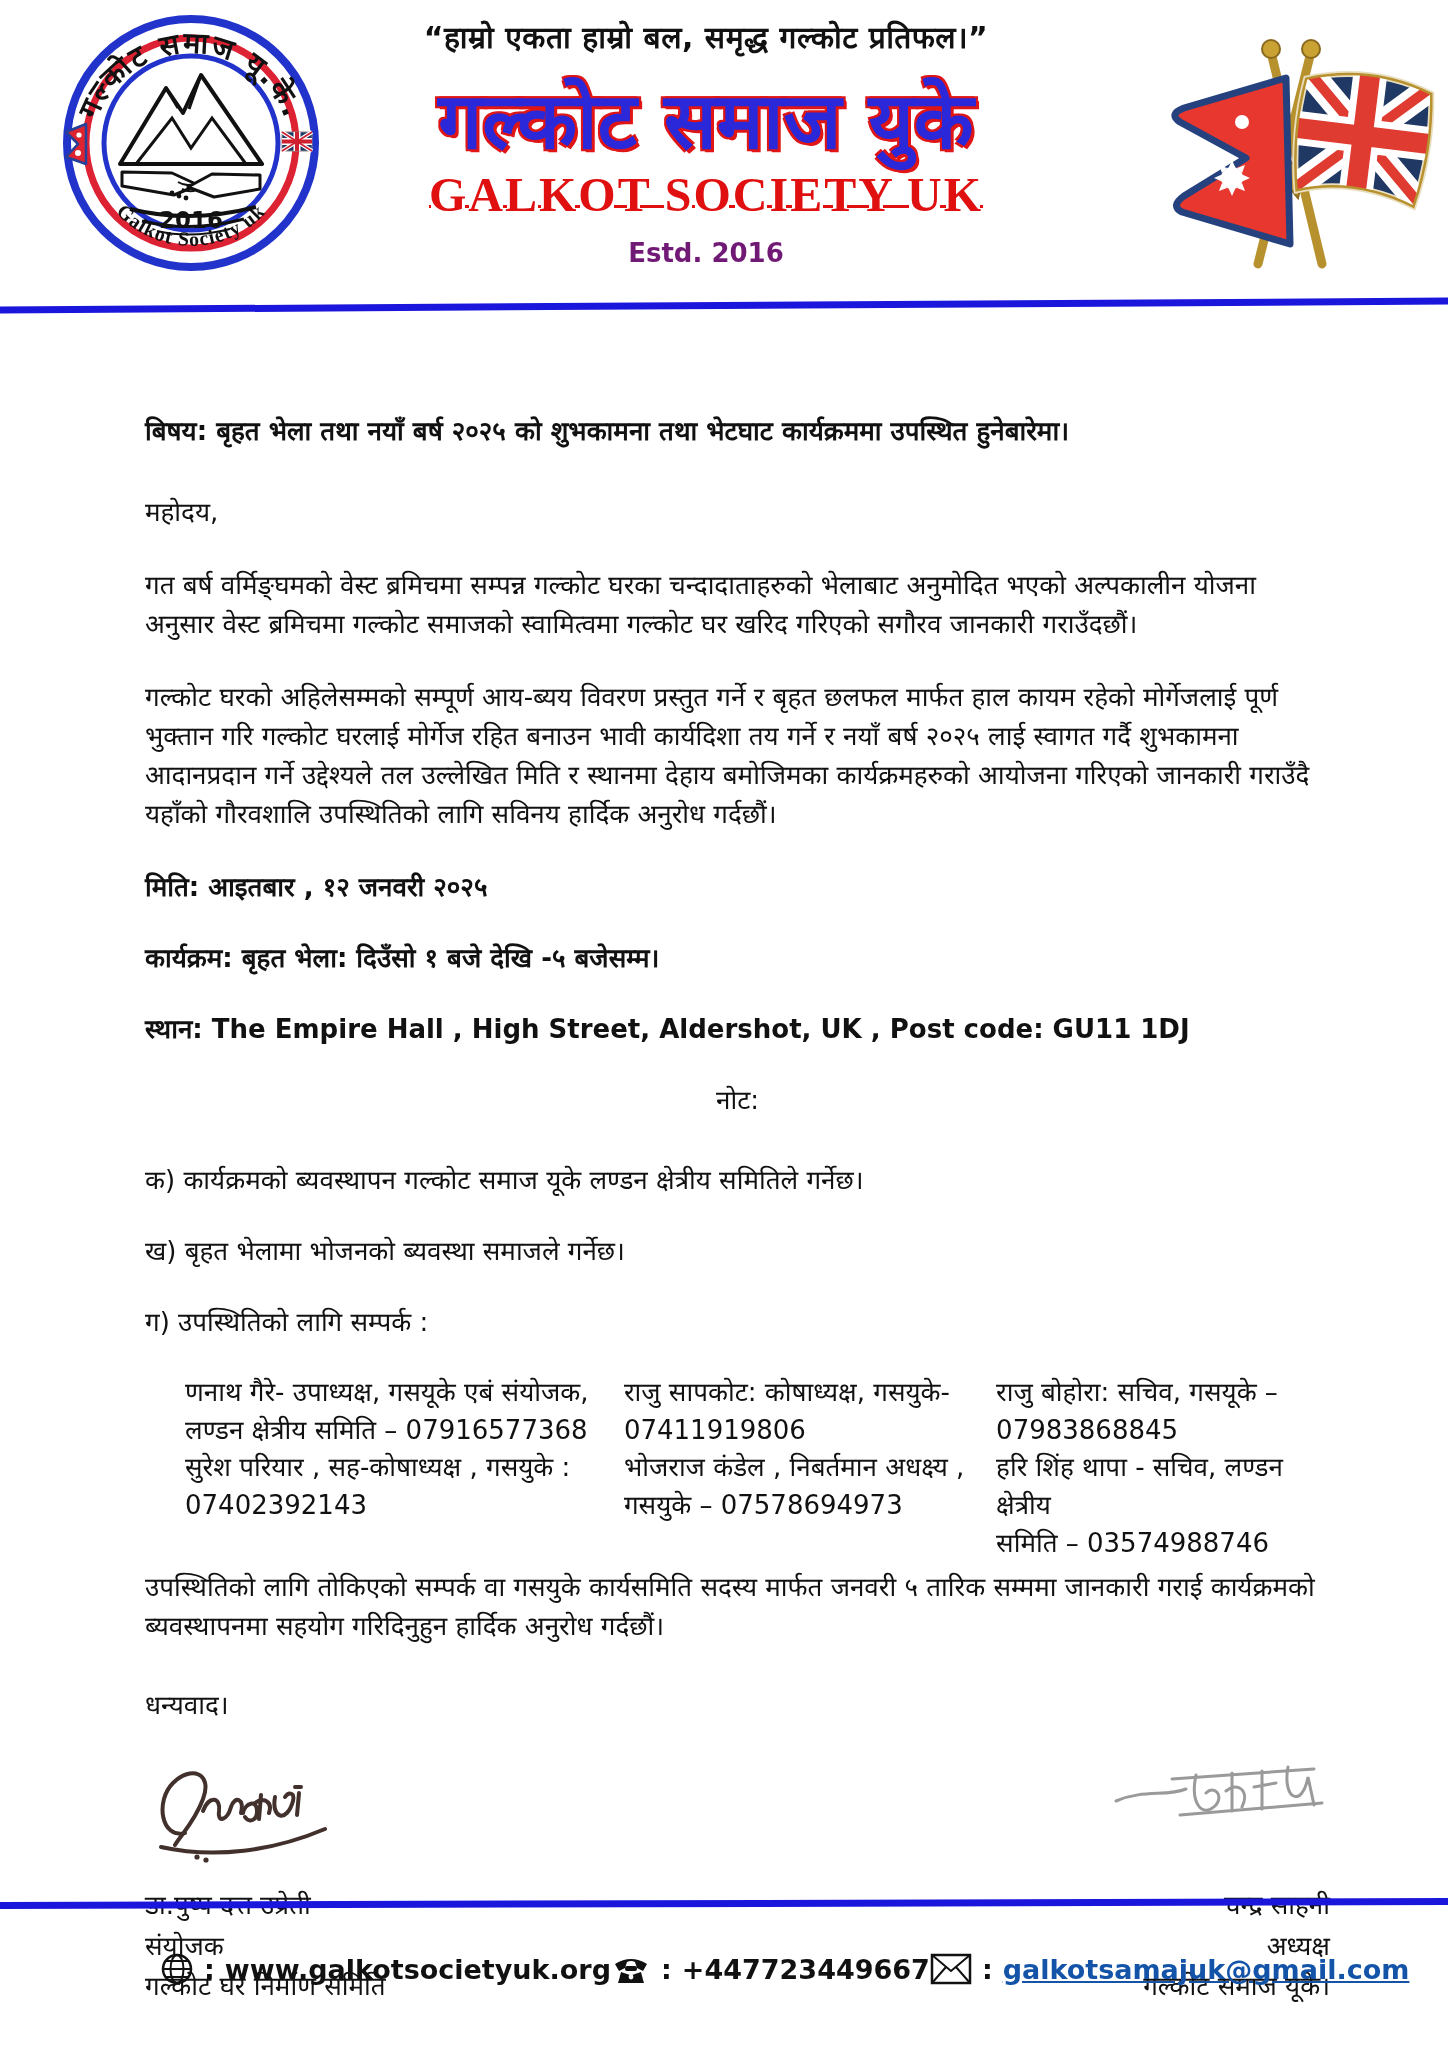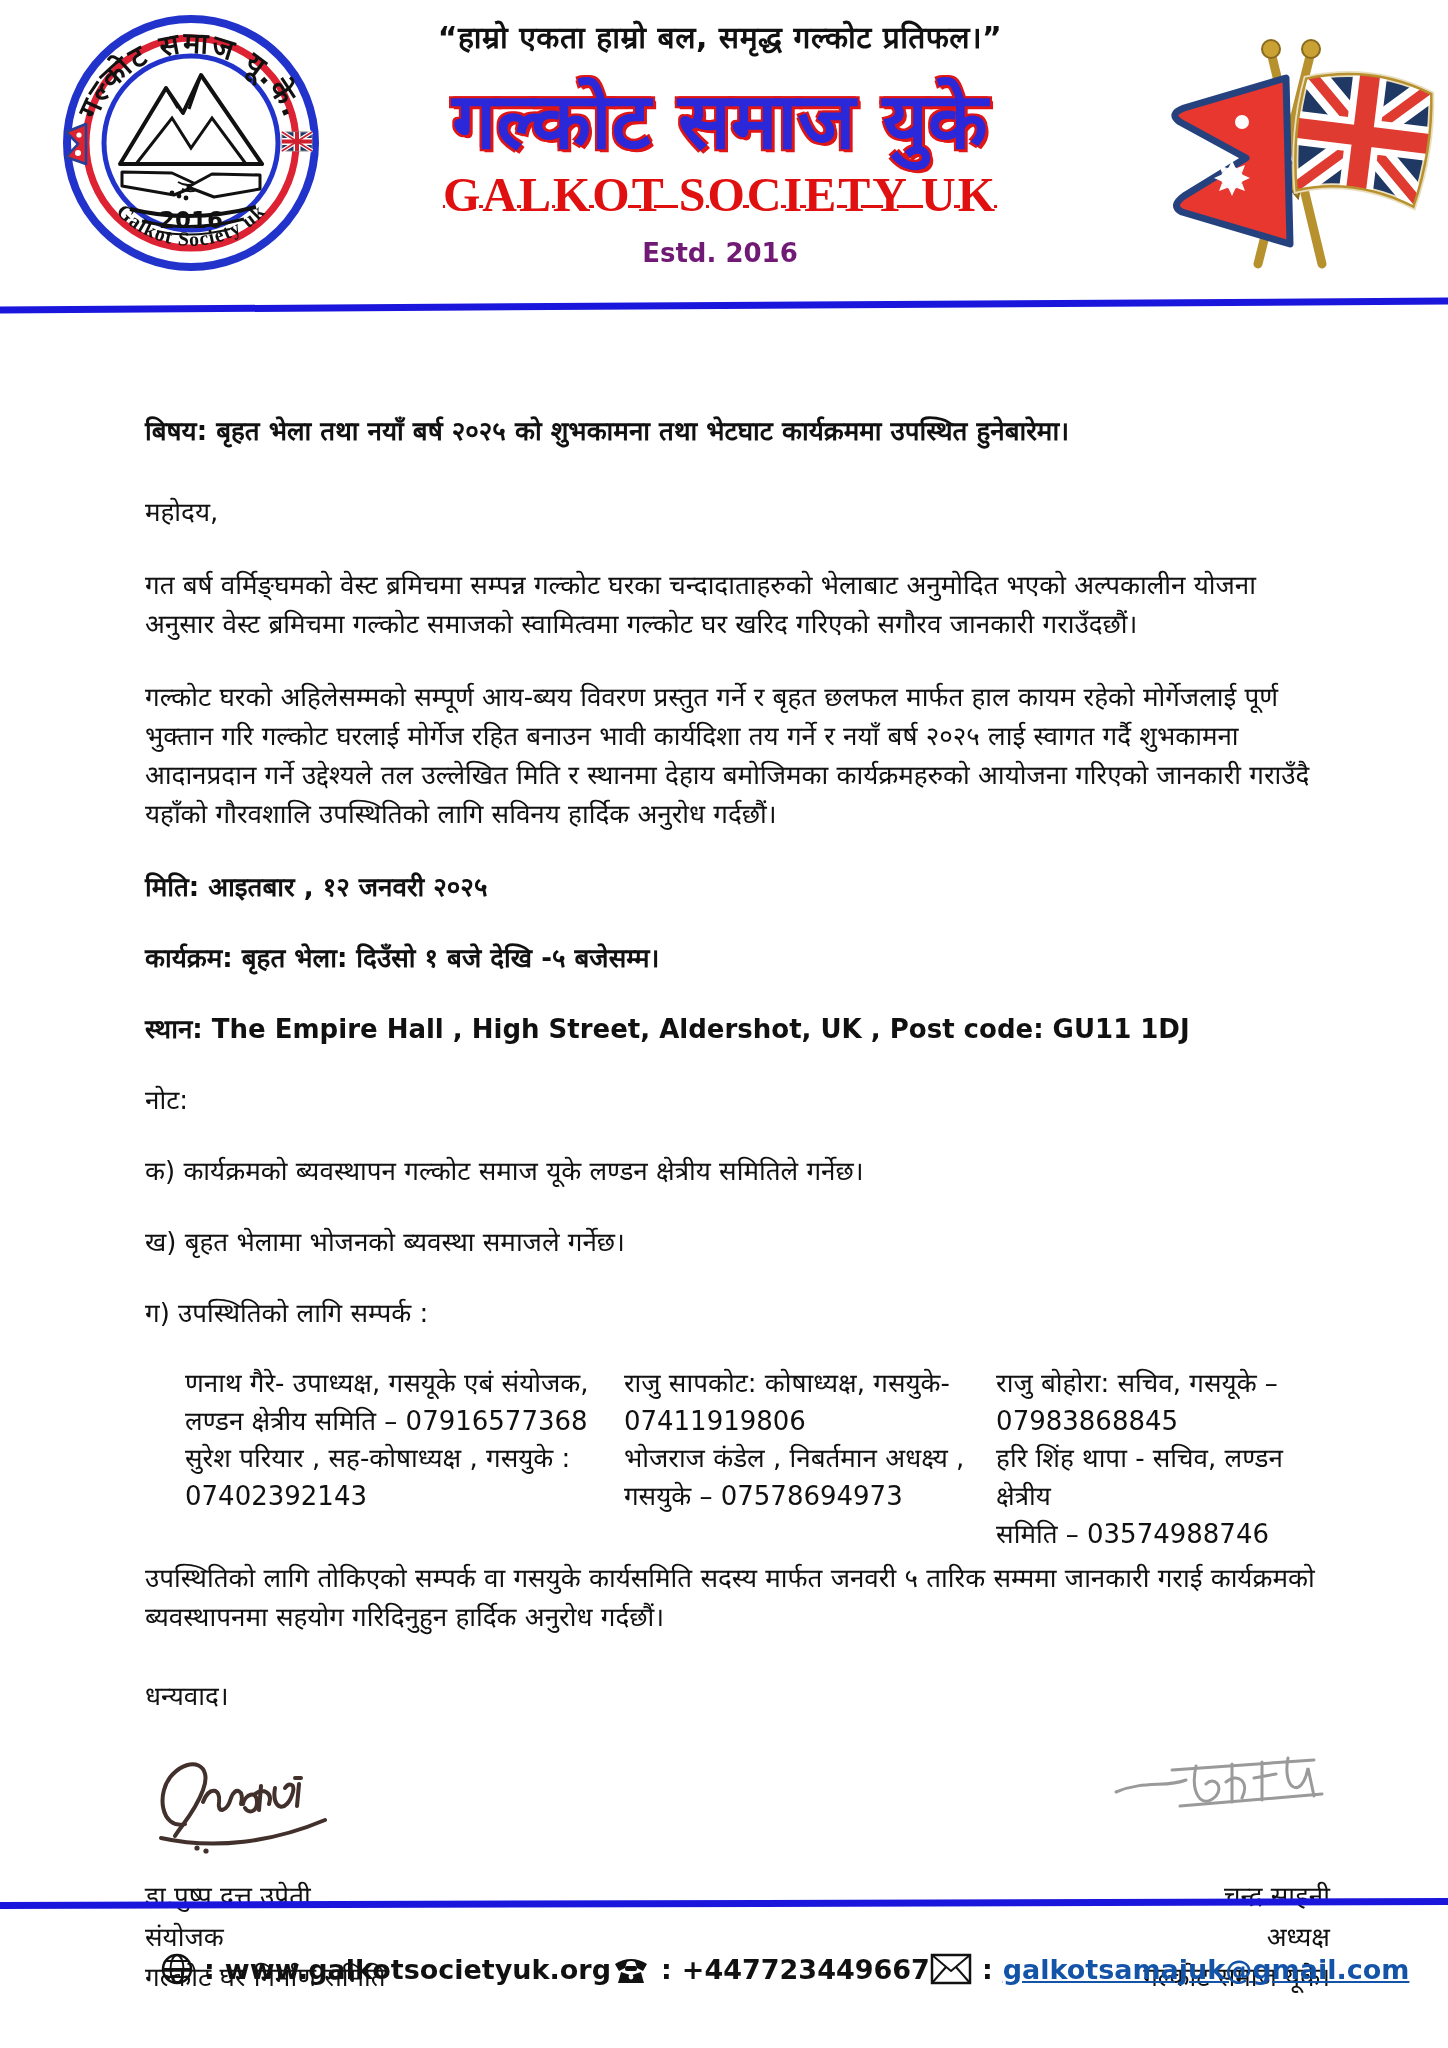--- a/index.html
+++ b/index.html
@@ -3,21 +3,21 @@
 <meta charset="utf-8">
 <style>
   * { margin:0; padding:0; box-sizing:border-box; }
   body { background:#888; font-family:"DejaVu Sans", sans-serif; }
   .page {
     position:relative; width:1448px; height:2048px; margin:0 auto;
     background:#ffffff; overflow:hidden; color:#111;
   }
   
   .logo-wrap { position:absolute; left:60px; top:12px; width:262px; height:262px; }
-  .head-center { position:absolute; left:300px; top:16px; width:840px; text-align:center; }
+  .head-center { position:absolute; left:286px; top:16px; width:840px; text-align:center; }
   .motto { font-size:30px; font-weight:bold; color:#111; letter-spacing:0.5px; }
   .title-nepali {
     margin-top:24px; font-size:78px; line-height:1.05; font-weight:bold; color:#2a28d8;
     text-shadow:2px 2px 0 #e01616, -2px -2px 0 #e01616, 2px -2px 0 #e01616,
                 -2px 2px 0 #e01616, 3px 3px 0 #e01616;
   }
   .title-english {
     margin-top:4px; font-family:"Liberation Serif", serif; font-size:48px;
     font-weight:bold; color:#e01010; letter-spacing:2px; text-decoration:underline;
     text-underline-offset:-6px; text-decoration-thickness:3px;
@@ -27,21 +27,21 @@
   .rule { position:absolute; left:-10px; width:1470px; height:7px; background:#1a16dc; }
   .rule-top { top:302px; transform:rotate(-0.35deg); }
   .rule-bottom { top:1900px; transform:rotate(-0.15deg); }
 
   
   .letter { position:absolute; left:145px; top:412px; width:1185px; font-size:26px; line-height:1.5; }
   .subject { font-weight:bold; margin-bottom:42px; }
   .salutation { margin-bottom:34px; }
   .para { margin-bottom:34px; }
   .bold-line { font-weight:bold; margin-bottom:32px; }
-  .note-label { margin-bottom:32px; }
+  .note-label { margin-bottom:41px;text-align:center; }
   .note-item { margin-bottom:32px; }
   .contacts { display:flex; padding-left:40px; gap:16px; margin-bottom:6px; line-height:1.45; }
   .contact-col { width:33%; }
   .contact-col.c1 { width:38%; }
   .contact-col.c2 { width:32%; }
   .contact-col.c3 { width:30%; }
   .closing { margin-bottom:40px; }
   .thanks { margin-bottom:20px; }
 
   

